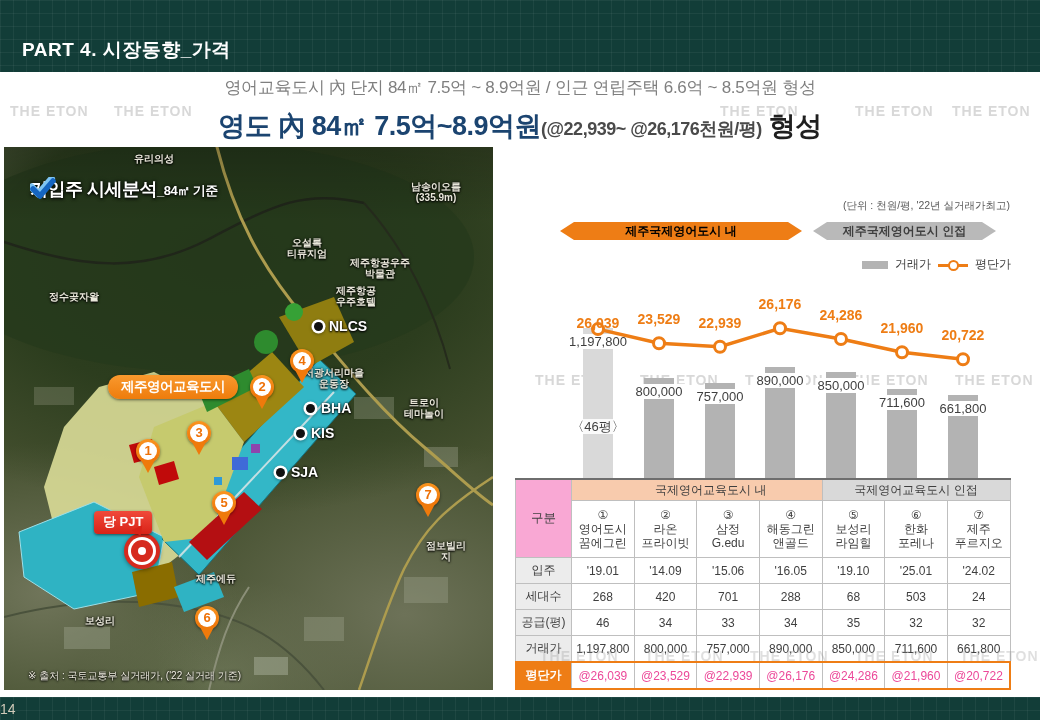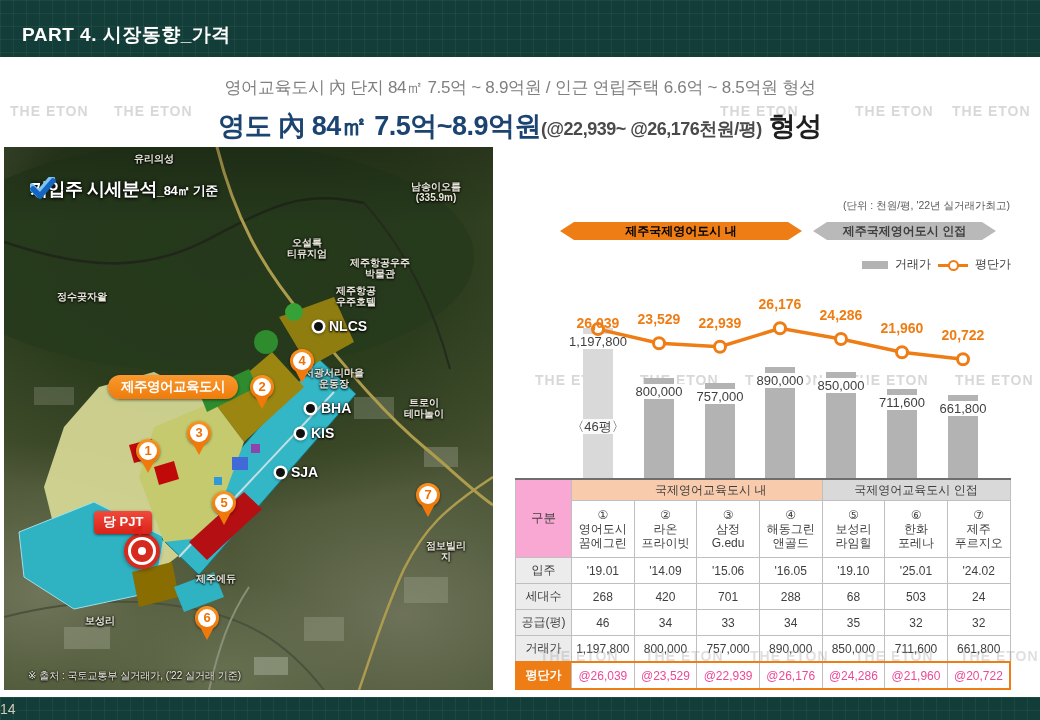--- a/index.html
+++ b/index.html
@@ -3,21 +3,21 @@
 <meta charset="utf-8">
 <style>
   html,body{margin:0;padding:0;}
   body{width:1040px;height:720px;position:relative;overflow:hidden;background:#ffffff;
        font-family:"Liberation Sans","DejaVu Sans",sans-serif;}
   
   .bar-teal{position:absolute;left:0;width:1040px;background-color:#123d38;
     background-image:linear-gradient(rgba(255,255,255,.05) 1px,transparent 1px),
                      linear-gradient(90deg,rgba(255,255,255,.05) 1px,transparent 1px);
     background-size:13px 13px;}
-  #header{top:0;height:57px;}
+  #header{top:0;height:72px;}
   #header .part{position:absolute;left:22px;bottom:9px;color:#ffffff;font-size:19px;
     font-weight:bold;letter-spacing:.5px;}
   #footer{top:697px;height:23px;display:flex;align-items:center;}
   #footer .disc{margin-left:14px;font-size:8.5px;color:#c9c3ae;letter-spacing:-.2px;flex:1;}
   #footer .pageno{margin-right:14px;font-size:14px;color:#cfc9b8;}
   
   .wm{position:absolute;font-size:14px;letter-spacing:1px;color:#d8d8d8;z-index:0;
       pointer-events:none;font-weight:bold;}
   .wm.dim{color:rgba(150,150,150,.30);z-index:6;}
   
@@ -192,21 +192,21 @@
 
   <span class="maplabel" style="left:150px;top:6px">유리의성</span>
   <span class="maplabel" style="left:432px;top:34px">남송이오름
 (335.9m)</span>
   <span class="maplabel" style="left:303px;top:90px">오설록
 티뮤지엄</span>
   <span class="maplabel" style="left:376px;top:110px">제주항공우주
 박물관</span>
   <span class="maplabel" style="left:352px;top:138px">제주항공
 우주호텔</span>
-  <span class="maplabel" style="left:78px;top:144px">정수곶자왈</span>
+  <span class="maplabel" style="left:70px;top:144px">정수곶자왈</span>
   <span class="maplabel" style="left:330px;top:220px">서광서리마을
 운동장</span>
   <span class="maplabel" style="left:420px;top:250px">트로이
 테마놀이</span>
   <span class="maplabel" style="left:442px;top:393px">점보빌리지</span>
   <span class="maplabel" style="left:212px;top:426px">제주에듀</span>
   <span class="maplabel" style="left:96px;top:468px">보성리</span>
 
   <div class="area-badge">제주영어교육도시</div>
   <div class="pjt-badge">당 PJT</div>

